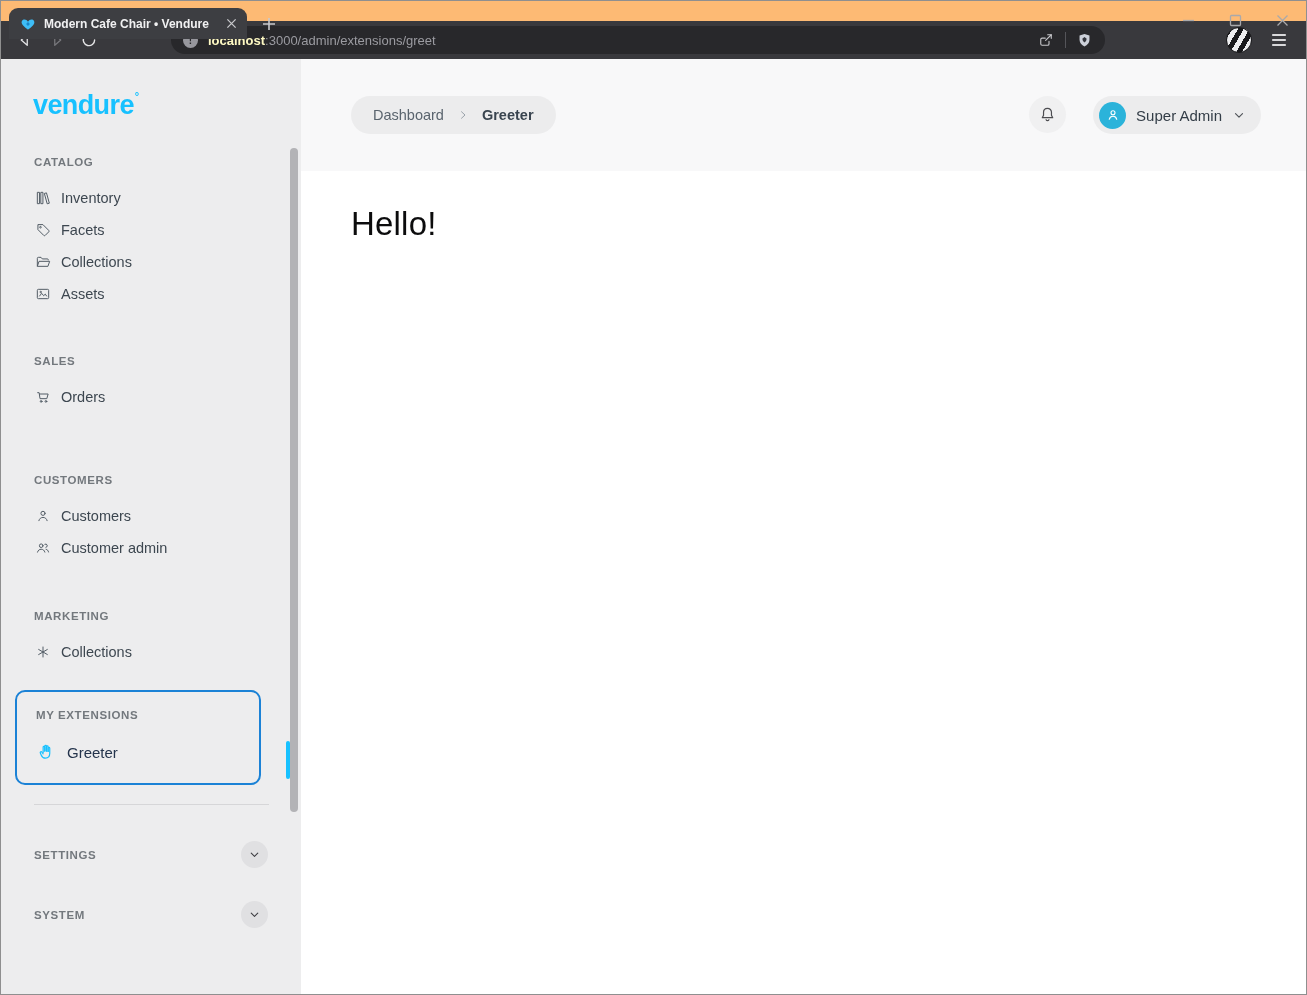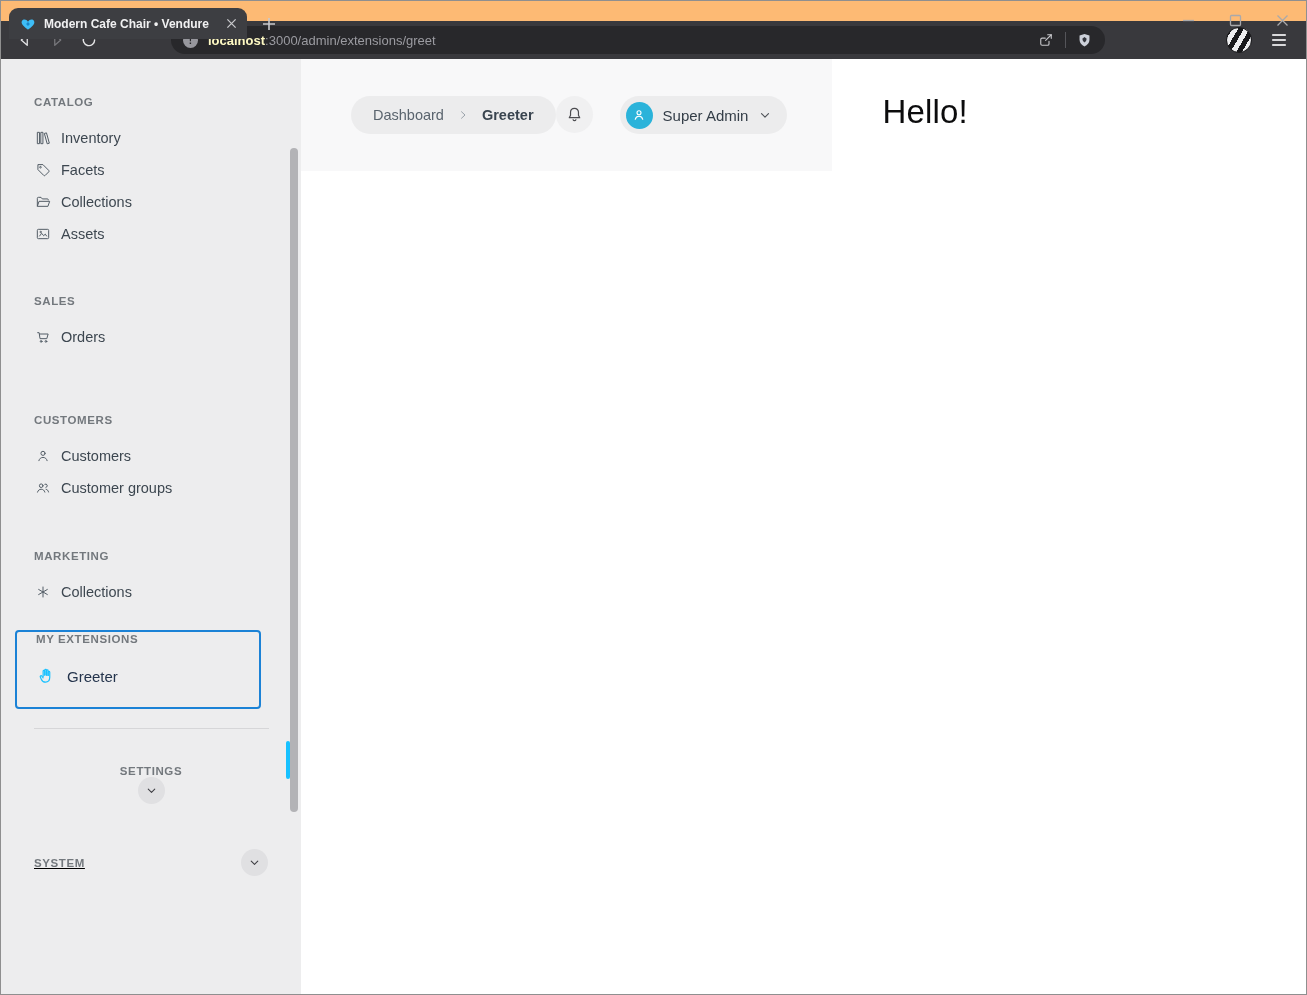--- a/index.html
+++ b/index.html
@@ -36,35 +36,35 @@
   .logo sup { font-size:11px; vertical-align:14px; margin-left:1px; }
   .section-label { color:#73787d; font-size:11.5px; font-weight:700; letter-spacing:0.6px; margin:0 0 0 33px; }
   .nav-item { display:flex; align-items:center; gap:10px; height:32px; padding-left:34px; color:#3d4750; font-size:14.5px; cursor:pointer; }
   .nav-item .ic { color:#535d66; }
   .ic { width:16px; height:16px; flex:0 0 auto; display:block; }
   .grp-catalog { margin-top:37px; } .grp-catalog .section-label { margin-bottom:14px; }
   .grp-sales { margin-top:45px; } .grp-sales .section-label { margin-bottom:14px; }
   .grp-customers { margin-top:61px; } .grp-customers .section-label { margin-bottom:14px; }
   .grp-marketing { margin-top:46px; } .grp-marketing .section-label { margin-bottom:14px; }
 
-  .ext-box { margin:22px 0 0 14px; width:246px; border:2px solid #1b82d6; border-radius:4px; padding:1px 0 15px; }
+  .ext-box { margin:22px 0 0 14px; width:246px; border:2px solid #1b82d6; border-radius:10px; padding:17px 0 15px; }
   .ext-box .section-label { margin-left:19px; margin-bottom:15px; }
   .ext-item { display:flex; align-items:center; gap:12px; height:32px; padding-left:20px; color:#24344c; font-size:15px; font-weight:500; cursor:pointer; }
   .ext-item .ic { width:18px; height:18px; color:#17c1ff; }
 
   .active-bar { position:absolute; left:285px; top:682px; width:4px; height:38px; border-radius:2px; background:#17c1ff; }
   .sb-thumb { position:absolute; left:289px; top:89px; width:8px; height:664px; border-radius:4px; background:#b3b3b6; }
   .sb-divider { margin:19px 32px 0 33px; border-top:1px solid #d6d6d8; }
   .collapse-row { display:flex; align-items:center; justify-content:space-between; margin:0 33px; cursor:pointer; }
-  .collapse-row.first { margin-top:36px;flex-direction:column; }
-  .collapse-row + .collapse-row { margin-top:45px;text-decoration:underline; }
+  .collapse-row.first { margin-top:36px; }
+  .collapse-row + .collapse-row { margin-top:33px; }
   .collapse-btn { width:27px; height:27px; border-radius:50%; background:#e0e0e2; display:grid; place-items:center; }
 
   
-  .main { flex:1; display:flex; flex-direction:row; min-width:0; background:#fff; }
+  .main { flex:1; display:flex; flex-direction:column; min-width:0; background:#fff; }
   .main-header { height:112px; background:#f8f8f9; display:flex; align-items:center; justify-content:space-between; padding:0 45px 0 50px; flex:0 0 auto; }
   .breadcrumb { background:#ececed; border-radius:19px; height:38px; display:flex; align-items:center; padding:0 22px; gap:13px; font-size:14.5px; }
   .bc-root { color:#5a646e; cursor:pointer; }
   .bc-sep { color:#9aa2aa; display:grid; place-items:center; }
   .bc-current { color:#39444f; font-weight:700; }
   .header-right { display:flex; align-items:flex-start; gap:27px; }
   .bell-btn { width:37px; height:37px; border-radius:50%; background:#f0f0f1; display:grid; place-items:center; color:#4c4c50; cursor:pointer; }
   .user-pill { height:38px; border-radius:19px; background:#ececed; display:flex; align-items:center; gap:10px; padding:0 15px 0 6px; cursor:pointer; }
   .avatar { width:27px; height:27px; border-radius:50%; background:#2bb3da; display:grid; place-items:center; color:#fff; }
   .user-name { font-size:15px; color:#333d47; }
@@ -157,20 +157,21 @@
     <span class="menu-btn">
       <svg width="16" height="14" viewBox="0 0 16 14" fill="none" stroke="#d8d8da" stroke-width="2.2" stroke-linecap="round">
           <path d="M2 2h12M2 7h12M2 12h12"></path>
         </svg>
     </span>
   </div>
 
   <div class="app">
 
     <div class="sidebar">
+      <div class="logo"><span>vendure</span><sup>°</sup></div>
 
       <div class="grp-catalog">
         <div class="section-label">CATALOG</div>
         <div class="nav-item">
           <svg class="ic" viewBox="0 0 24 24" fill="none" stroke="currentColor" stroke-width="1.5" stroke-linejoin="round">
               <rect x="3.5" y="3.5" width="3.2" height="17"></rect>
               <rect x="8.7" y="3.5" width="3.2" height="17"></rect>
               <path d="M14 5.2l3.2-.9 4.3 15.5-3.2.9z"></path>
             </svg>
           <span>Inventory</span>
@@ -220,21 +221,21 @@
             </svg>
           <span>Customers</span>
         </div>
         <div class="nav-item">
           <svg class="ic" viewBox="0 0 24 24" fill="none" stroke="currentColor" stroke-width="1.5" stroke-linecap="round">
               <circle cx="9.3" cy="8.6" r="2.7"></circle>
               <path d="M3.8 18.2c.7-2.7 2.7-4.3 5.5-4.3s4.8 1.6 5.5 4.3"></path>
               <path d="M14.8 6.3a2.5 2.5 0 1 1 1.6 4.7"></path>
               <path d="M16.6 13.9c2 .4 3.2 1.8 3.7 4.1"></path>
             </svg>
-          <span>Customer groups</span>
+          <span>Customer admin</span>
         </div>
       </div>
 
       <div class="grp-marketing">
         <div class="section-label">MARKETING</div>
         <div class="nav-item">
           <svg class="ic" viewBox="0 0 24 24" fill="none" stroke="currentColor" stroke-width="1.5" stroke-linecap="round">
               <path d="M12 4.5v15M5.5 8.2l13 7.6M18.5 8.2l-13 7.6"></path>
             </svg>
           <span>Collections</span>

